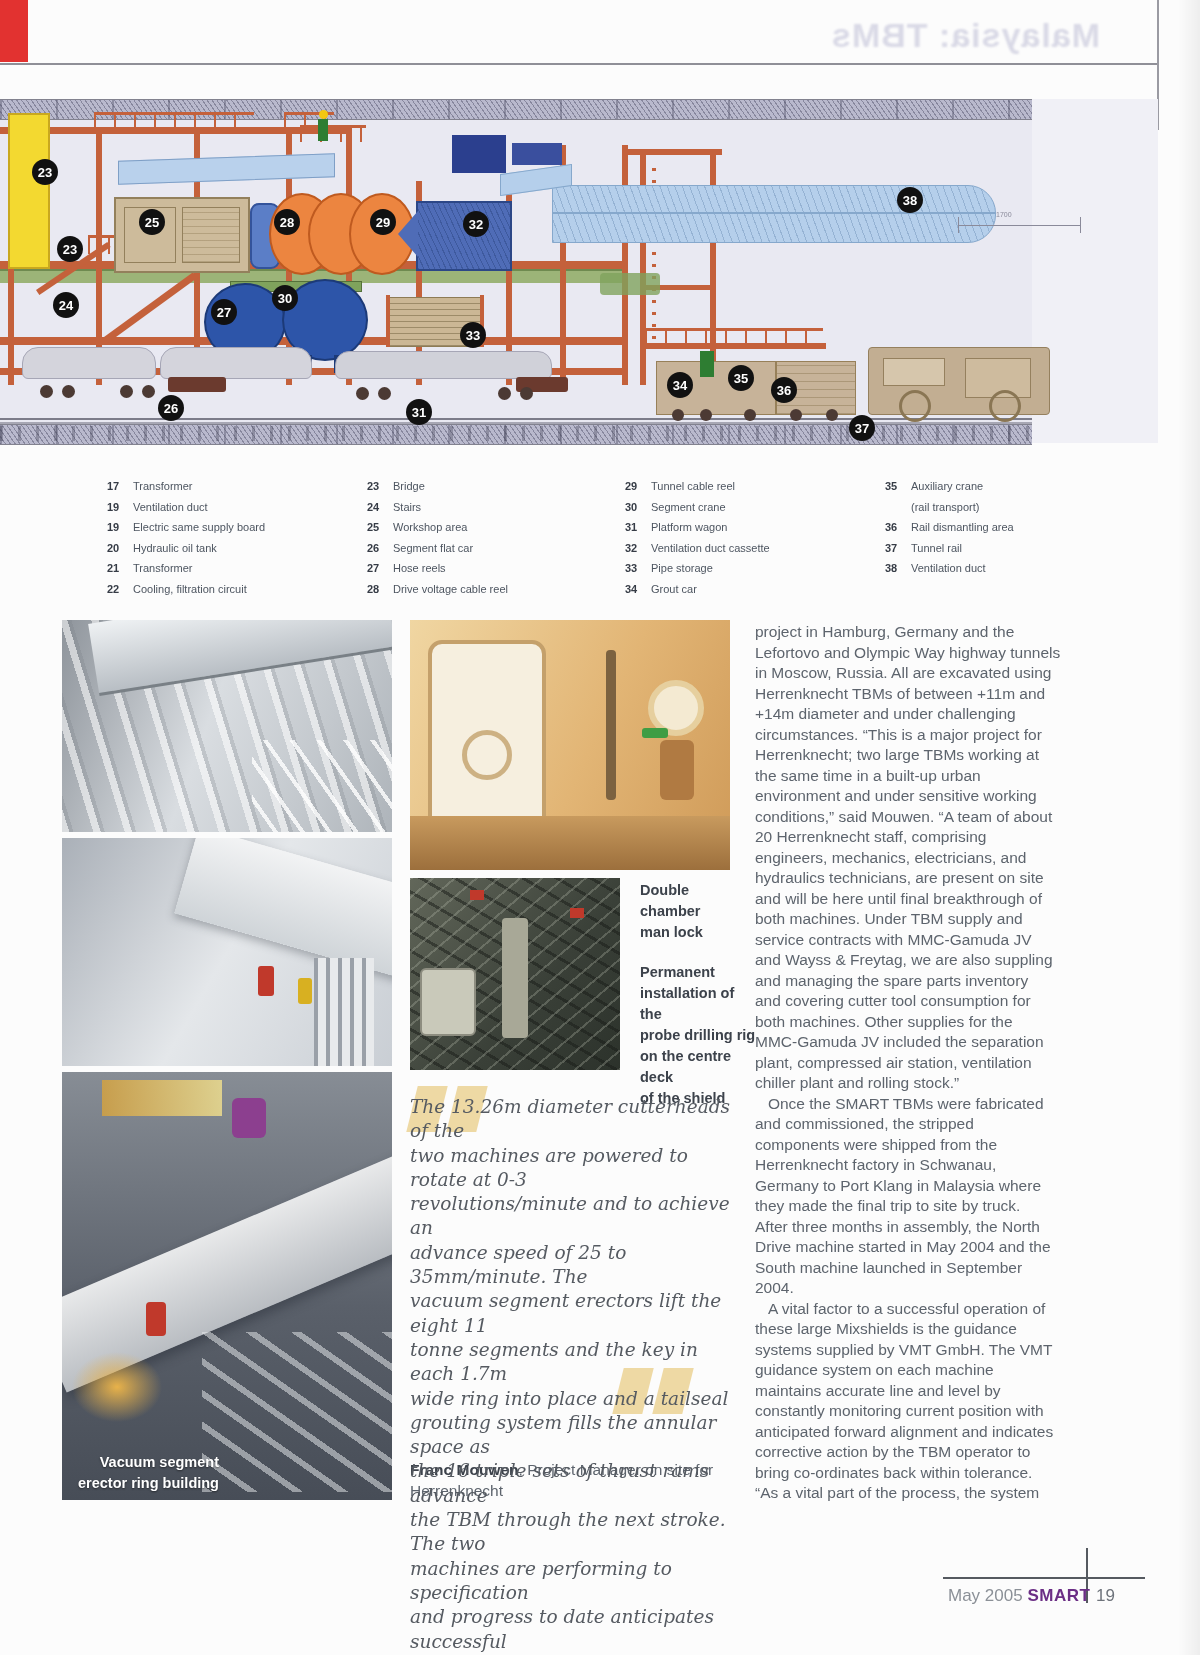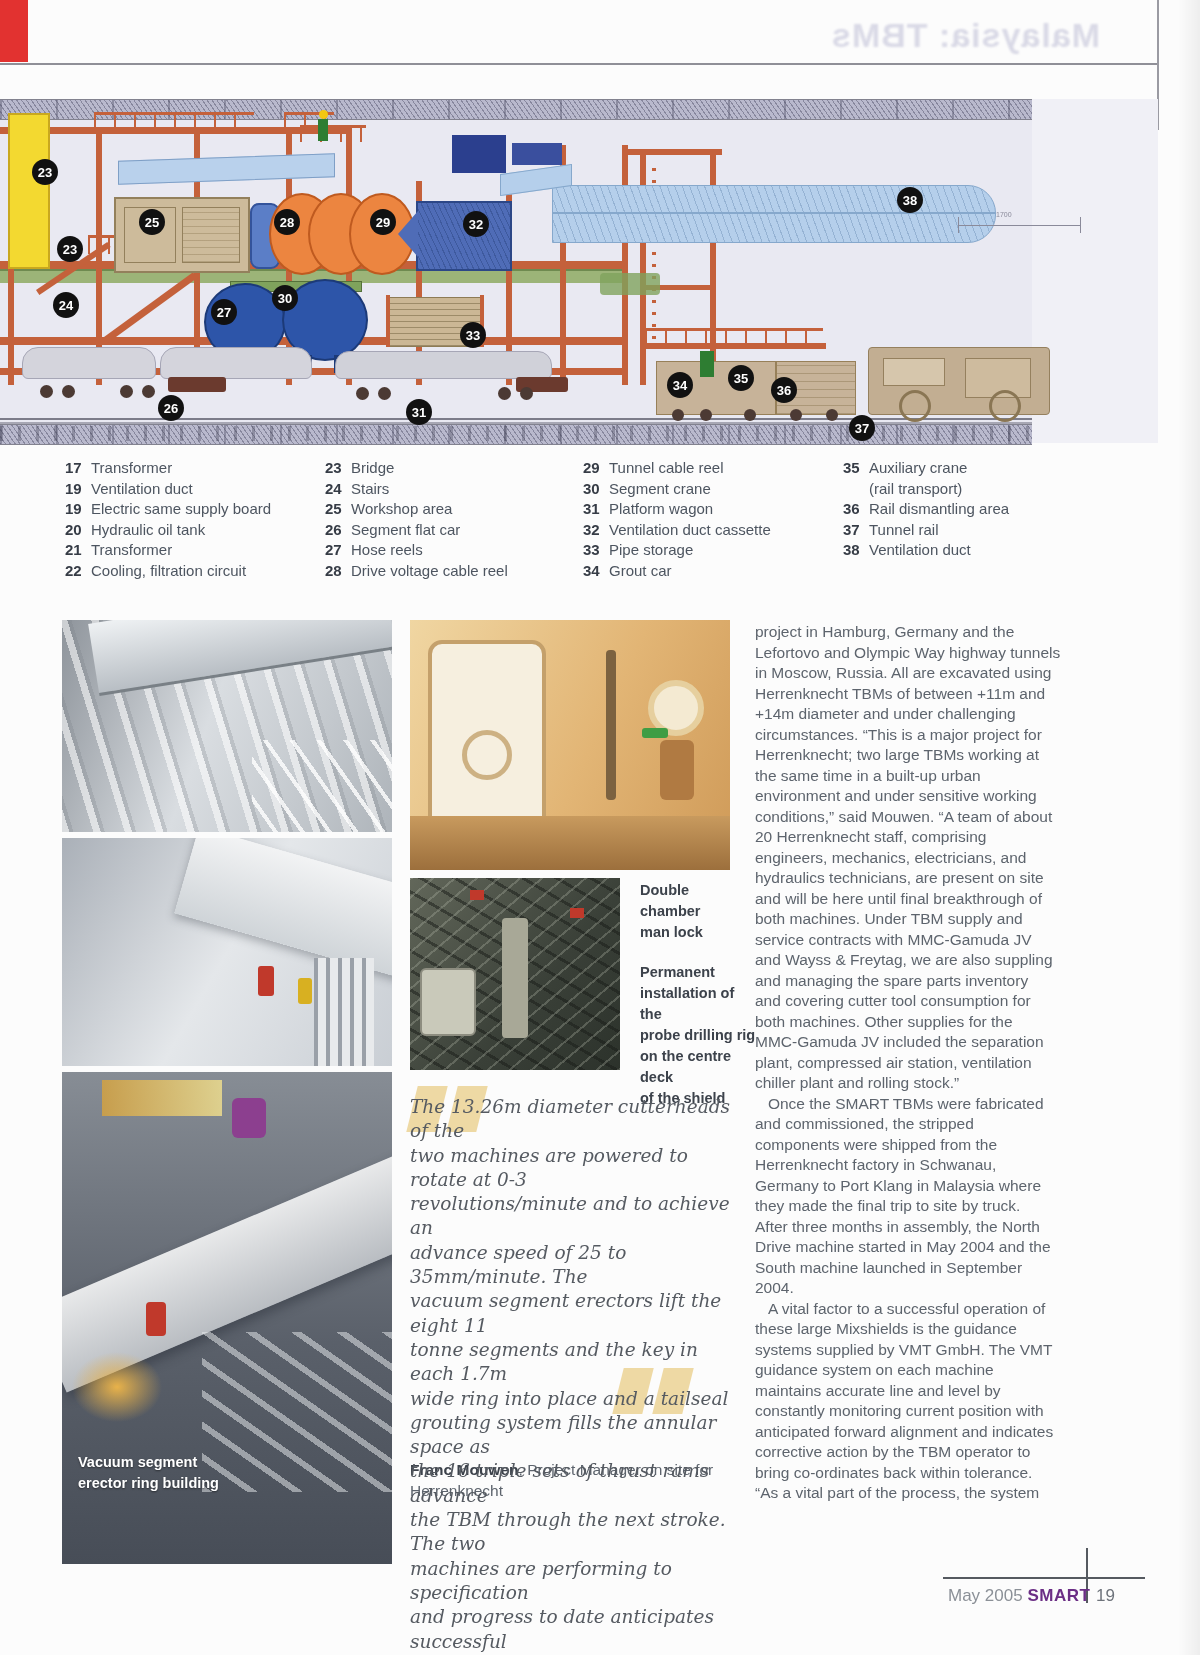--- a/index.html
+++ b/index.html
@@ -34,21 +34,21 @@
   .chip{position:absolute;width:26px;height:26px;border-radius:50%;background:#111;
         color:#fff;font-size:13px;font-weight:bold;display:flex;align-items:center;
         justify-content:center;transform:translate(-50%,-50%);z-index:40;}
   .hatch-blue{background-image:repeating-linear-gradient(65deg,rgba(30,55,110,.35) 0 1px,transparent 1px 5px);}
   .hatch-duct{background-image:repeating-linear-gradient(70deg,rgba(100,135,175,.4) 0 1px,transparent 1px 7px);}
   .slat{background-image:repeating-linear-gradient(0deg,rgba(100,85,50,.45) 0 1px,transparent 1px 6px);}
   .railing{border-top:3px solid #c4613b;
      background-image:repeating-linear-gradient(90deg,#c4613b 0 2px,transparent 2px 20px);}
 
   
-  .legend-col{top:458px;color:#4d5560;font-size:15px;line-height:20.5px;}
+  .legend-col{top:476px;color:#4d5560;font-size:11px;line-height:20.5px;margin-left:42px;}
   .lg-item{display:flex;}
   .lg-num{width:26px;font-weight:bold;color:#363c46;flex:none;}
   .lg-label{white-space:pre-line;}
 
   
   .photo{overflow:hidden;}
   .ph-layer{position:absolute;inset:0;}
 
   
   .bodycol{left:755px;top:622px;width:396px;color:#5d646d;font-size:15.5px;
@@ -319,21 +319,21 @@
 </div>
 
 <div class="abs photo" style="left:62px;top:838px;width:330px;height:228px;">
   <div class="ph-layer" style="background:linear-gradient(120deg,#aab0b8,#e4e7ea 50%,#c9ced4);"></div>
   <div class="abs" style="left:120px;top:20px;width:240px;height:90px;background:linear-gradient(#f2f3f4,#cfd4d8);transform:rotate(16deg);box-shadow:0 4px 8px rgba(60,65,75,.35);"></div>
   <div class="abs" style="left:196px;top:128px;width:16px;height:30px;background:#c0392b;border-radius:3px;"></div>
   <div class="abs" style="left:236px;top:140px;width:14px;height:26px;background:#d8b021;border-radius:3px;"></div>
   <div class="abs" style="left:252px;top:120px;width:60px;height:108px;background:repeating-linear-gradient(90deg,#9aa0a8 0 4px,#e8eaec 4px 12px);"></div>
 </div>
 
-<div class="abs photo" style="left:62px;top:1072px;width:330px;height:492px;">
+<div class="abs photo" style="left:62px;top:1072px;width:330px;height:428px;text-align:right;">
   <div class="ph-layer" style="background:linear-gradient(#878d95,#5a606a 55%,#474d57);"></div>
   <div class="abs" style="left:-30px;top:150px;width:430px;height:90px;background:linear-gradient(#e8e9ea,#b9bdc2);transform:rotate(-23deg);box-shadow:0 6px 12px rgba(30,35,45,.4);"></div>
   <div class="abs" style="left:170px;top:26px;width:34px;height:40px;background:#8c3f8f;border-radius:6px;"></div>
   <div class="abs" style="left:84px;top:230px;width:20px;height:34px;background:#c0392b;border-radius:4px;"></div>
   <div class="abs" style="left:10px;top:280px;width:90px;height:70px;background:radial-gradient(closest-side,#e8b24a,rgba(232,178,74,0));"></div>
   <div class="abs" style="left:40px;top:8px;width:120px;height:36px;background:linear-gradient(90deg,#d8a33c,#f4e28e);opacity:.8;"></div>
   <div class="abs" style="left:140px;top:260px;width:220px;height:160px;background:repeating-linear-gradient(35deg,rgba(235,238,240,.5) 0 6px,transparent 6px 26px);"></div>
   <div class="abs caption" style="left:16px;top:380px;color:#ffffff;text-shadow:0 1px 2px rgba(0,0,0,.5);">Vacuum segment
 erector ring building</div>
 </div>

